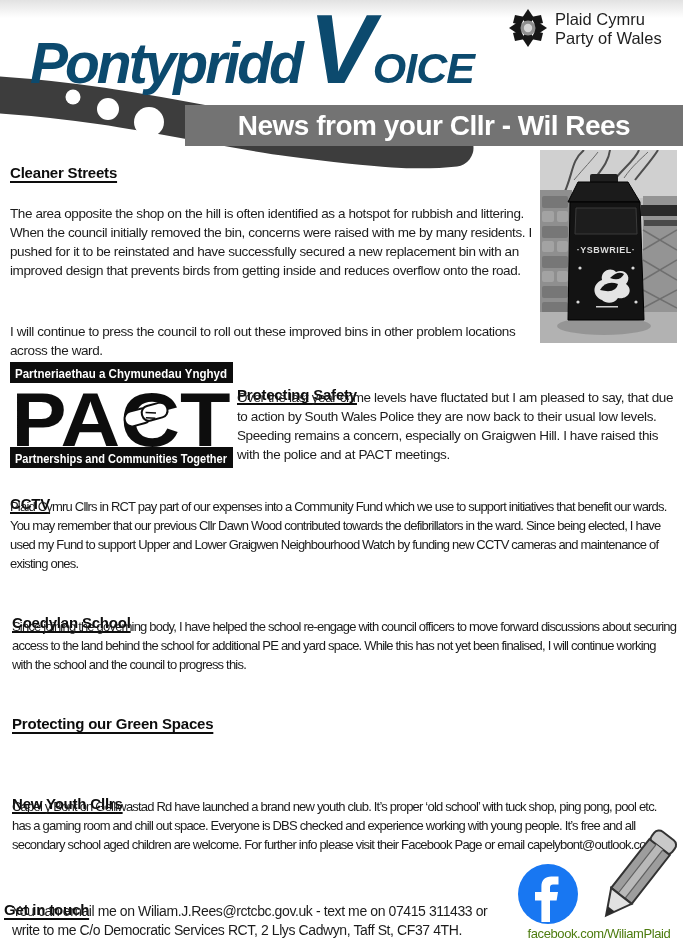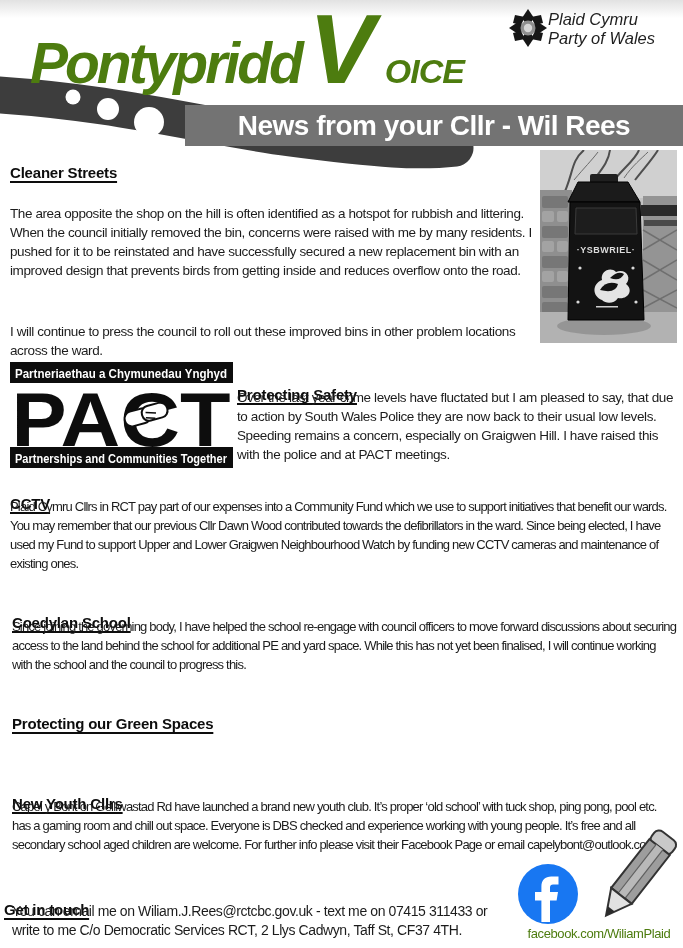--- a/index.html
+++ b/index.html
@@ -2,25 +2,25 @@
 <html><head>
 <meta charset="utf-8">
 <style>
   html,body{margin:0;padding:0;background:#fff;}
   .page{position:relative;width:683px;height:948px;overflow:hidden;background:#fff;
         font-family:"Liberation Sans",sans-serif;color:#1a1a1a;}
   .top-fade{position:absolute;left:0;top:0;width:683px;height:18px;
         background:linear-gradient(#e2e2e2,#ffffff);}
   
   .logo{position:absolute;left:30px;top:4px;display:flex;align-items:baseline;
-        color:#4d7c0f;font-style:italic;font-weight:bold;white-space:nowrap;z-index:3;}
+        color:#0c4a6e;font-style:italic;font-weight:bold;white-space:nowrap;z-index:3;}
   .logo .lg1{font-size:57px;letter-spacing:-3px;}
   .logo .lg2{font-size:99px;letter-spacing:-4px;margin-left:8px;line-height:.9;}
-  .logo .lg3{font-size:34px;letter-spacing:-1px;margin-left:14px;}
-  .party{position:absolute;left:508px;top:8px;display:flex;align-items:flex-end;z-index:3;font-style:italic;}
+  .logo .lg3{font-size:43px;letter-spacing:-1px;margin-left:2px;}
+  .party{position:absolute;left:508px;top:8px;display:flex;align-items:flex-end;gap:7px;z-index:3;}
   .party .ptxt{font-size:16.5px;line-height:1.15;color:#1f1f1f;padding-top:2px;}
   .swoosh{position:absolute;left:0;top:70px;z-index:1;}
   .banner{position:absolute;left:185px;top:105px;width:498px;height:41px;background:#737373;
         z-index:2;display:flex;align-items:center;justify-content:center;}
   .banner span{color:#fff;font-weight:bold;font-size:28px;letter-spacing:-.5px;}
   
   .h{position:absolute;font-weight:bold;font-size:15px;letter-spacing:-.2px;color:#0d0d0d;
      text-decoration:underline;text-decoration-thickness:1.5px;text-underline-offset:3px;
      -webkit-text-decoration-skip-ink:none;text-decoration-skip-ink:none;white-space:nowrap;margin-top:24px;}
   .p{position:absolute;font-size:13.5px;letter-spacing:-.4px;line-height:19px;color:#1c1c1c;}

